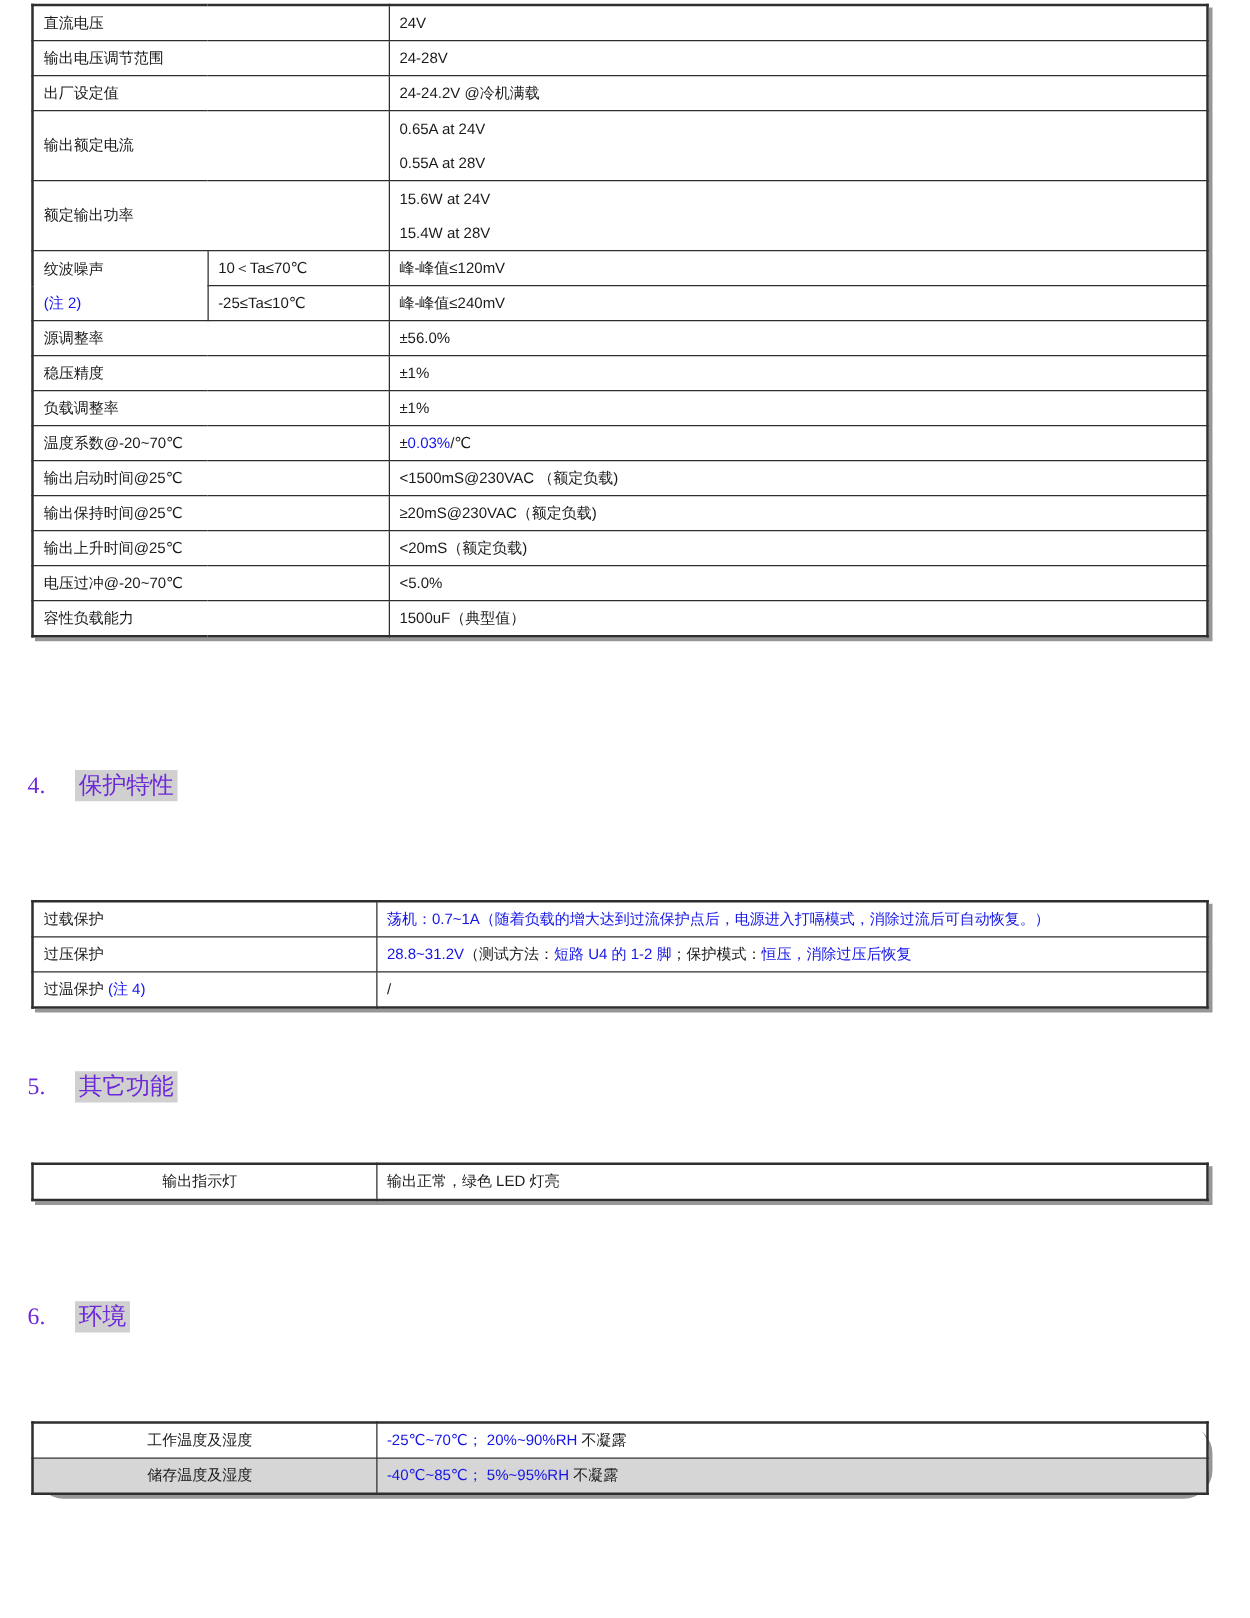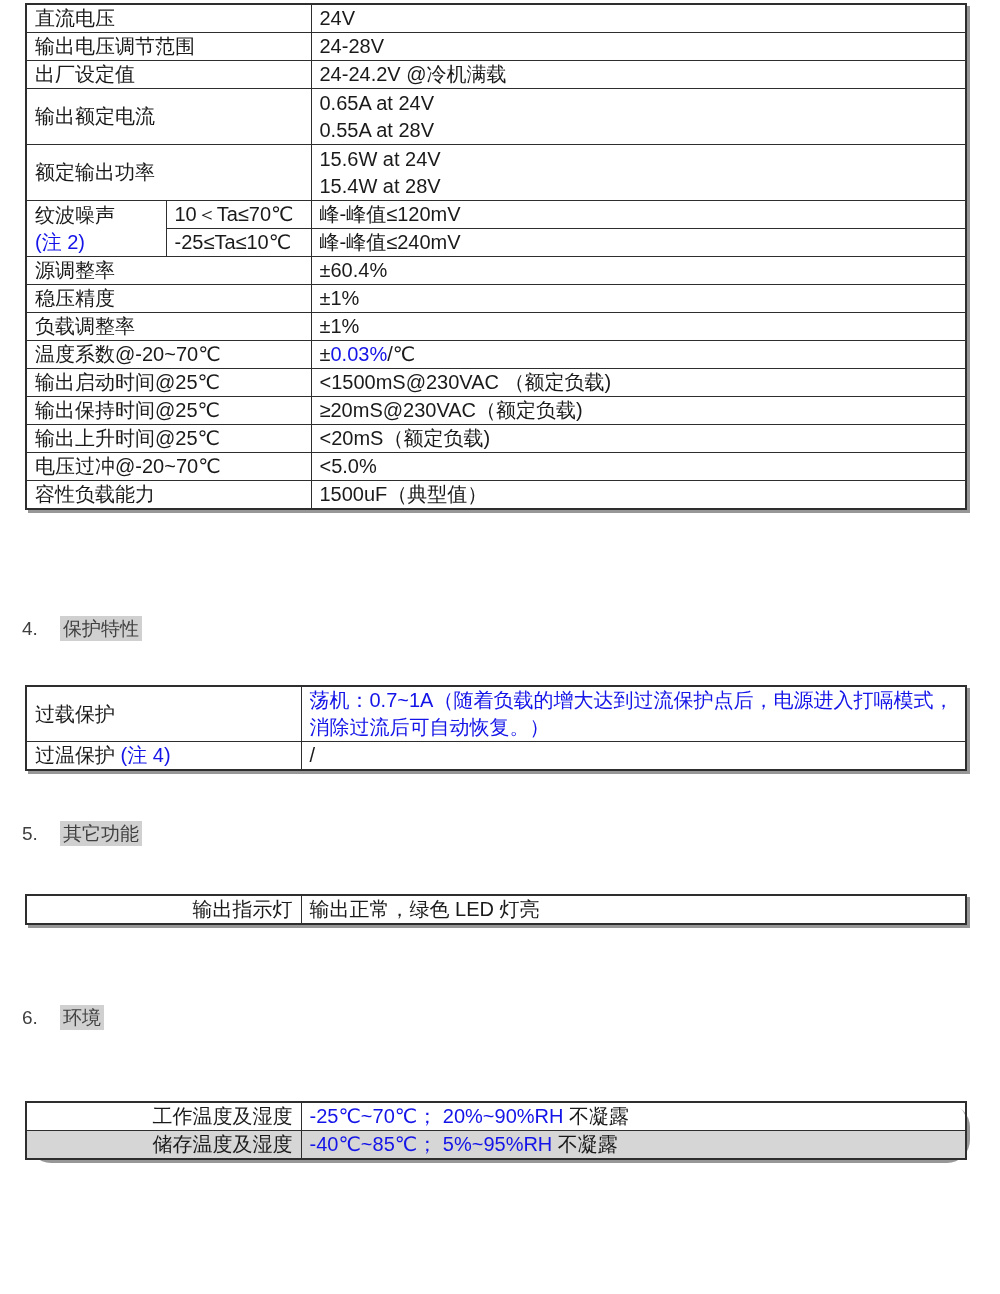--- a/index.html
+++ b/index.html
@@ -15,42 +15,43 @@
     table-layout: fixed;
     width: 942px;
     margin-left: 25px;
     border: 2px solid var(--border, #2e2e2e);
     box-shadow: 3px 3px 0 var(--shadow, #979797);
     background: #ffffff;
   }
   table.spec td {
     border: 1px solid var(--border, #2e2e2e);
     vertical-align: middle;
-    font-size: 20px;
+    font-size: 12px;
     line-height: 27px;
     padding: 0 8px;
   }
   table.spec tr { height: 28px; }
   table.spec tr.tall { height: 56px; }
   td.label-cell { padding-left: 11px; }
   td.cond-cell { padding-left: 7px; }
-  .center-labels td.label-cell { text-align: right; padding-left: 0; }
+  .center-labels td.label-cell { text-align: center; padding-left: 0; }
   .blue { color: var(--blue, #1414e8); text-align: center; }
   tr.gray { background: var(--rowGray, #d6d6d6); }
   .section-heading {
     margin-left: 22px;
     font-size: 19px;
     line-height: 26px;
-    color: #404040;
+    color: #6d28d9;
+    font-family: Liberation Serif, serif;
   }
   .sec-num { display: inline-block; width: 38px; }
   .sec-title { background: var(--highlight, #d0d0d0); padding: 2px 3px; }
   #elec-table { margin-top: 3px; }
   #heading-4 { margin-top: 106px; }
-  #prot-table { margin-top: 43px; }
+  #prot-table { margin-top: 78px; }
   #heading-5 { margin-top: 50px; }
   #func-table { margin-top: 47px; }
   #heading-6 { margin-top: 80px; }
   #env-table { margin-top: 70px; border-radius: 23px; }
 </style>
 </head>
 <body>
 
 <table class="spec" id="elec-table">
   <colgroup>
@@ -83,21 +84,21 @@
         <td class="label-cell" rowspan="2"><span>纹波噪声</span><br><span class="blue">(注 2)</span></td>
         <td class="cond-cell"><span>10＜Ta≤70℃</span></td>
         <td class="value-cell"><span>峰-峰值≤120mV</span></td>
       </tr>
       <tr>
         <td class="cond-cell"><span>-25≤Ta≤10℃</span></td>
         <td class="value-cell"><span>峰-峰值≤240mV</span></td>
       </tr>
       <tr>
         <td class="label-cell" colspan="2"><span>源调整率</span></td>
-        <td class="value-cell"><span>±60.4%</span></td>
+        <td class="value-cell"><span>±56.0%</span></td>
       </tr>
       <tr>
         <td class="label-cell" colspan="2"><span>稳压精度</span></td>
         <td class="value-cell"><span>±1%</span></td>
       </tr>
       <tr>
         <td class="label-cell" colspan="2"><span>负载调整率</span></td>
         <td class="value-cell"><span>±1%</span></td>
       </tr>
       <tr>
@@ -135,20 +136,24 @@
   <colgroup>
       <col style="width:275px">
       <col>
     </colgroup>
   <tbody>
       <tr>
         <td class="label-cell"><span>过载保护</span></td>
         <td class="value-cell"><span class="blue">荡机：0.7~1A（随着负载的增大达到过流保护点后，电源进入打嗝模式，消除过流后可自动恢复。）</span></td>
       </tr>
       <tr>
+        <td class="label-cell"><span>过压保护</span></td>
+        <td class="value-cell"><span class="blue">28.8~31.2V</span><span>（测试方法：</span><span class="blue">短路 U4 的 1-2 脚</span><span>；保护模式：</span><span class="blue">恒压，消除过压后恢复</span></td>
+      </tr>
+      <tr>
         <td class="label-cell"><span>过温保护 </span><span class="blue">(注 4)</span></td>
         <td class="value-cell"><span>/</span></td>
       </tr>
     </tbody>
 </table>
 
 <div class="section-heading" id="heading-5">
   <span class="sec-num">5.</span><span class="sec-title">其它功能</span>
 </div>
 

